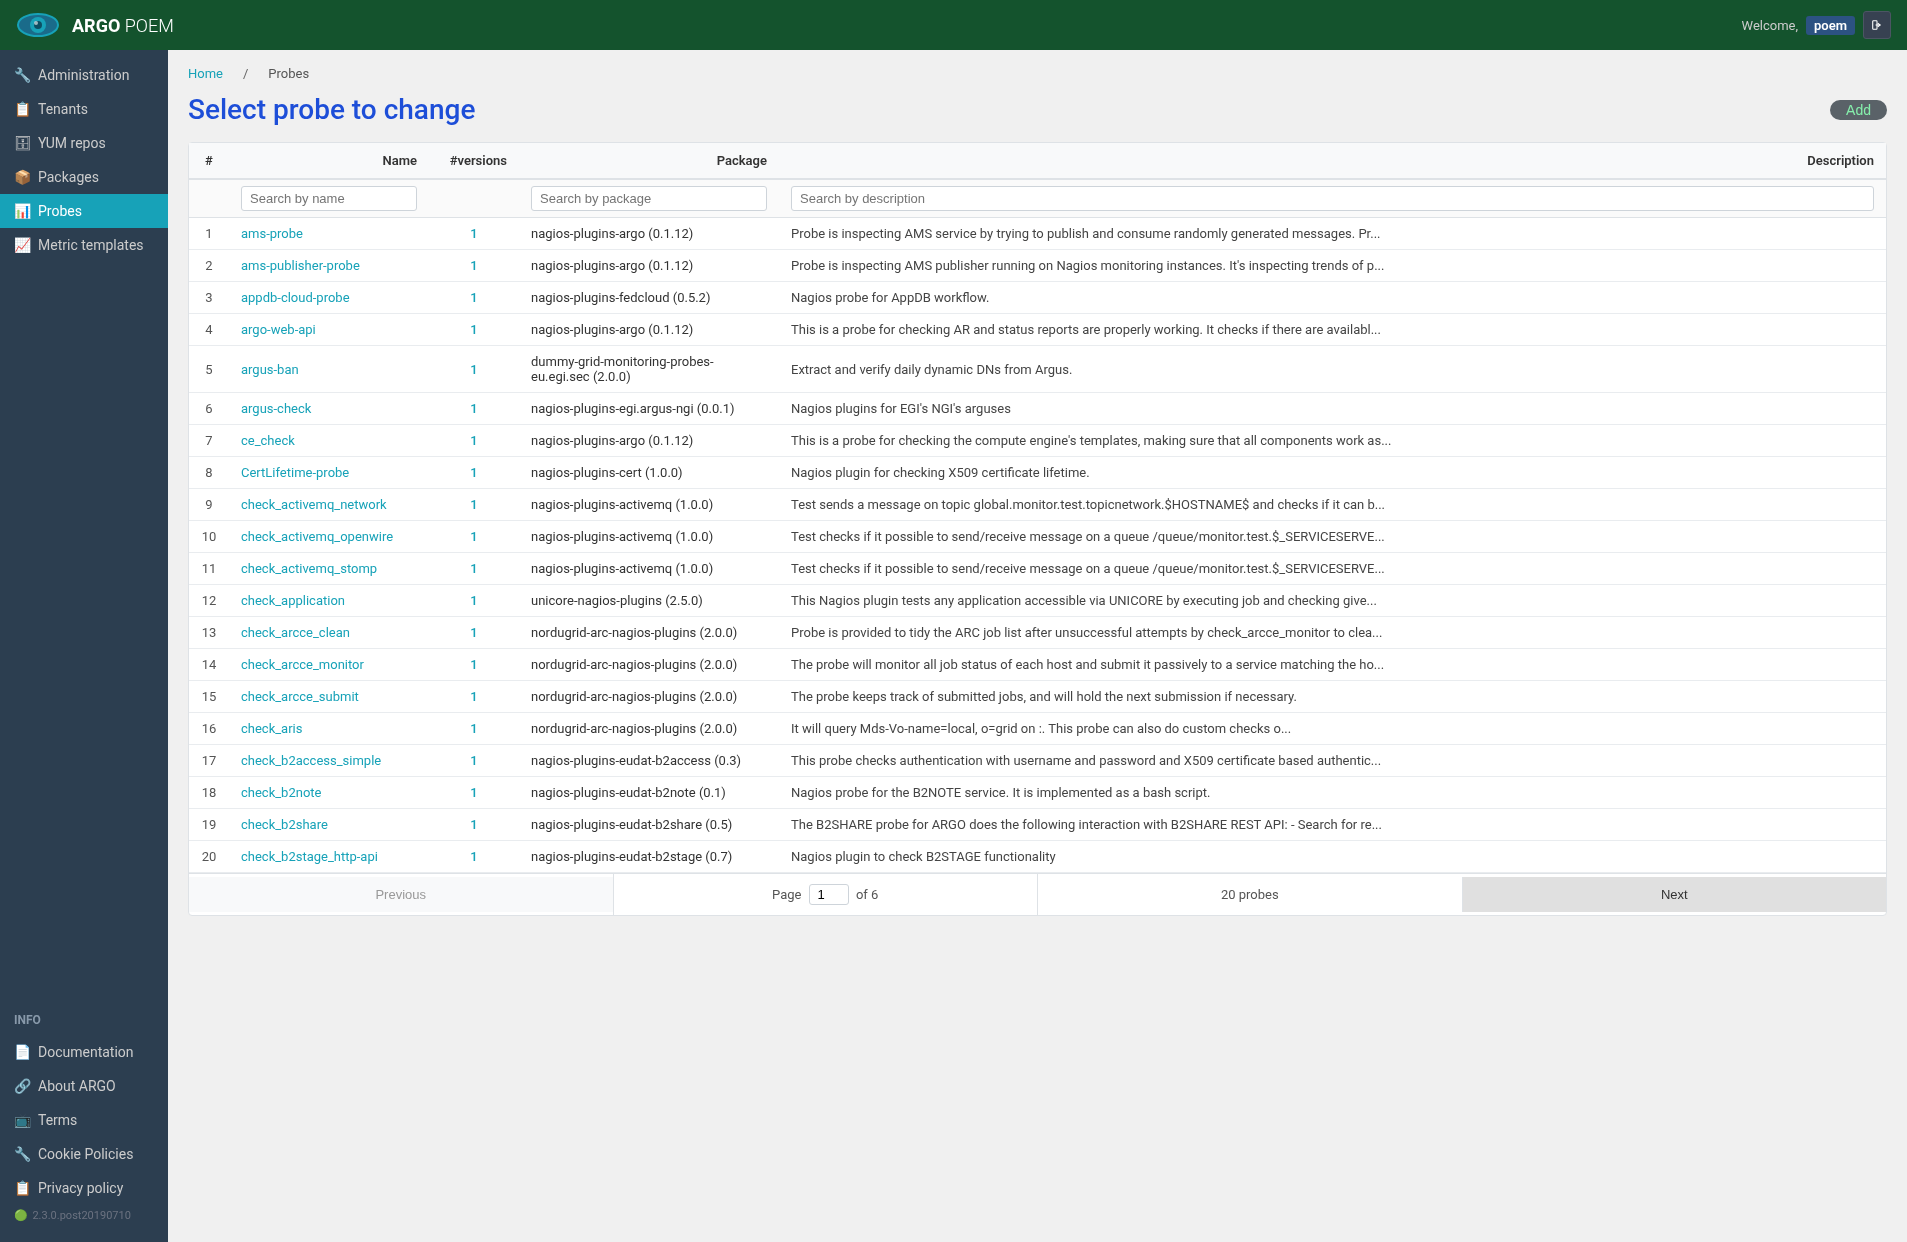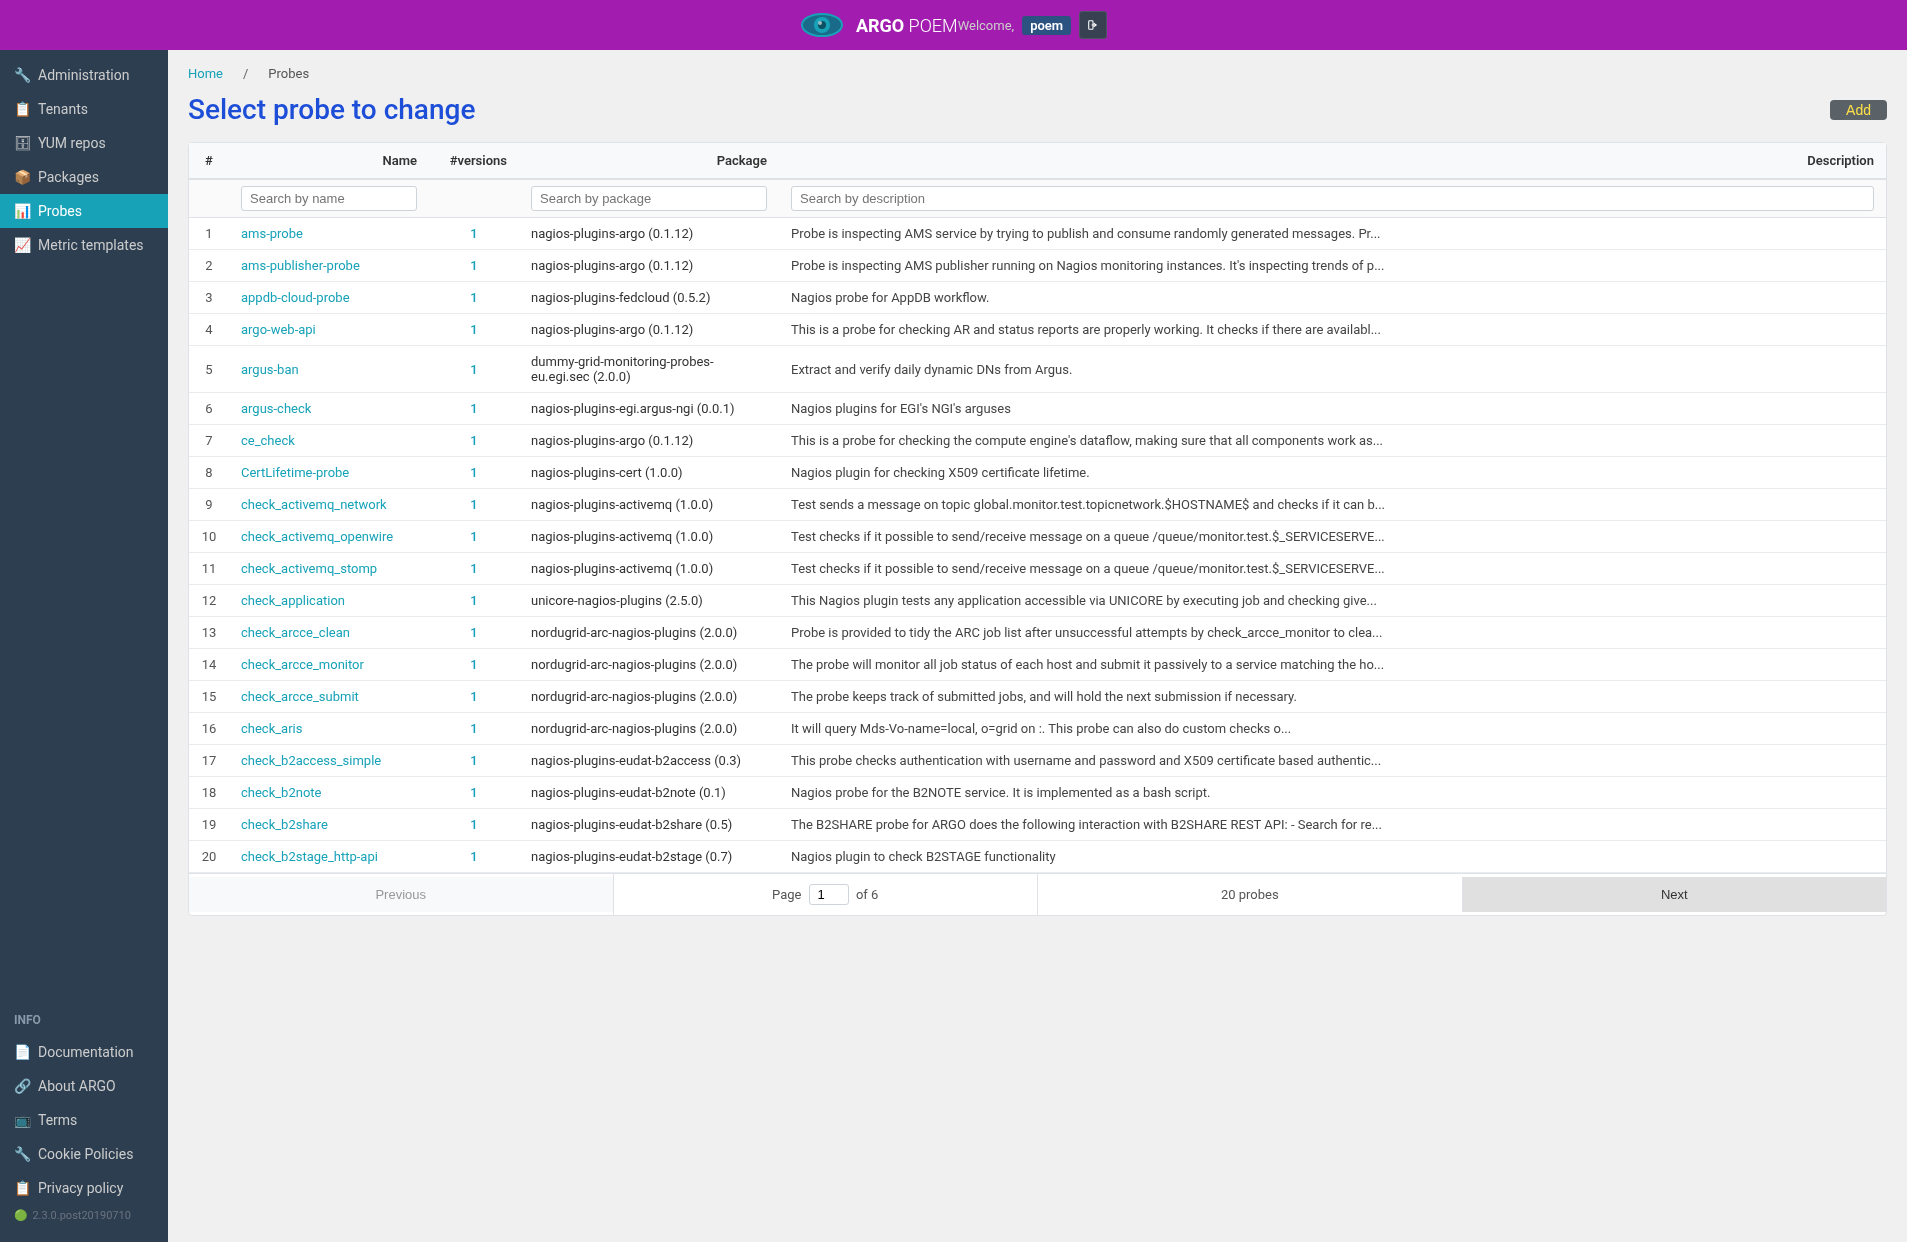--- a/index.html
+++ b/index.html
@@ -1,19 +1,19 @@
 <!DOCTYPE html>
 <html><head>
   <meta charset="utf-8">
   <style>
     * { box-sizing: border-box; margin: 0; padding: 0; }
     body { font-family: -apple-system, BlinkMacSystemFont, 'Segoe UI', Roboto, sans-serif; font-size: 14px; background: #f5f5f5; color: #333; }
 
     
-    .header { background: #a21caf; display: flex; align-items: center; justify-content: center; padding: 0 16px; height: 50px; }
+    .header { background: #14532d; display: flex; align-items: center; justify-content: space-between; padding: 0 16px; height: 50px; }
     .header-left { display: flex; align-items: center; gap: 12px; }
     .logo-eye { width: 44px; height: 28px; }
     .brand { color: white; font-size: 18px; font-weight: 300; }
     .brand strong { font-weight: 700; }
     .header-right { display: flex; align-items: center; gap: 8px; color: #ccc; font-size: 13px; }
     .welcome-text { color: #ccc; }
     .username-badge { background: #2c5282; color: white; padding: 2px 8px; border-radius: 3px; font-weight: 600; }
     .logout-btn { background: #374151; border: 1px solid #4b5563; color: white; padding: 4px 8px; border-radius: 3px; cursor: pointer; display: flex; align-items: center; justify-content: center; width: 28px; height: 28px; }
 
     
@@ -31,21 +31,21 @@
 
     
     .main { flex: 1; padding: 16px 20px; background: #f0f0f0; overflow-x: auto; }
     .breadcrumb { display: flex; align-items: center; gap: 20px; font-size: 13px; margin-bottom: 12px; }
     .breadcrumb a { color: #17a2b8; text-decoration: none; }
     .breadcrumb-sep { color: #666; }
     .breadcrumb-current { color: #555; }
 
     .page-header { display: flex; align-items: center; justify-content: space-between; margin-bottom: 16px; }
     .page-title { font-size: 28px; font-weight: 500; color: #1d4ed8; }
-    .add-btn { background: #5a6268; color: #fde047; border: none; padding: 2px 16px; border-radius: 4px; cursor: pointer; font-size: 14px; }
+    .add-btn { background: #5a6268; color: #86efac; border: none; padding: 2px 16px; border-radius: 12px; cursor: pointer; font-size: 14px; }
 
     
     .table-container { background: white; border: 1px solid #dee2e6; border-radius: 4px; }
     table { width: 100%; border-collapse: collapse; }
     thead th { background: #f8f9fa; border-bottom: 2px solid #dee2e6; padding: 10px 12px; text-align: right; font-weight: 600; font-size: 13px; color: #333; }
     thead th.col-num { width: 40px; text-align: center; }
     thead th.col-ver { width: 90px; }
     thead th.col-name { width: 200px; }
     thead th.col-pkg { width: 260px; }
     thead th.col-desc { }
@@ -223,21 +223,21 @@
     <td class="probe-name"><a href="#">argus-check</a></td>
     <td class="col-ver"><a href="#">1</a></td>
     <td>nagios-plugins-egi.argus-ngi (0.0.1)</td>
     <td class="col-desc">Nagios plugins for EGI's NGI's arguses</td>
   </tr>
             <tr>
     <td class="col-num">7</td>
     <td class="probe-name"><a href="#">ce_check</a></td>
     <td class="col-ver"><a href="#">1</a></td>
     <td>nagios-plugins-argo (0.1.12)</td>
-    <td class="col-desc">This is a probe for checking the compute engine's dataflow, making sure that all components work as...</td>
+    <td class="col-desc">This is a probe for checking the compute engine's templates, making sure that all components work as...</td>
   </tr>
             <tr>
     <td class="col-num">8</td>
     <td class="probe-name"><a href="#">CertLifetime-probe</a></td>
     <td class="col-ver"><a href="#">1</a></td>
     <td>nagios-plugins-cert (1.0.0)</td>
     <td class="col-desc">Nagios plugin for checking X509 certificate lifetime.</td>
   </tr>
             <tr>
     <td class="col-num">9</td>

